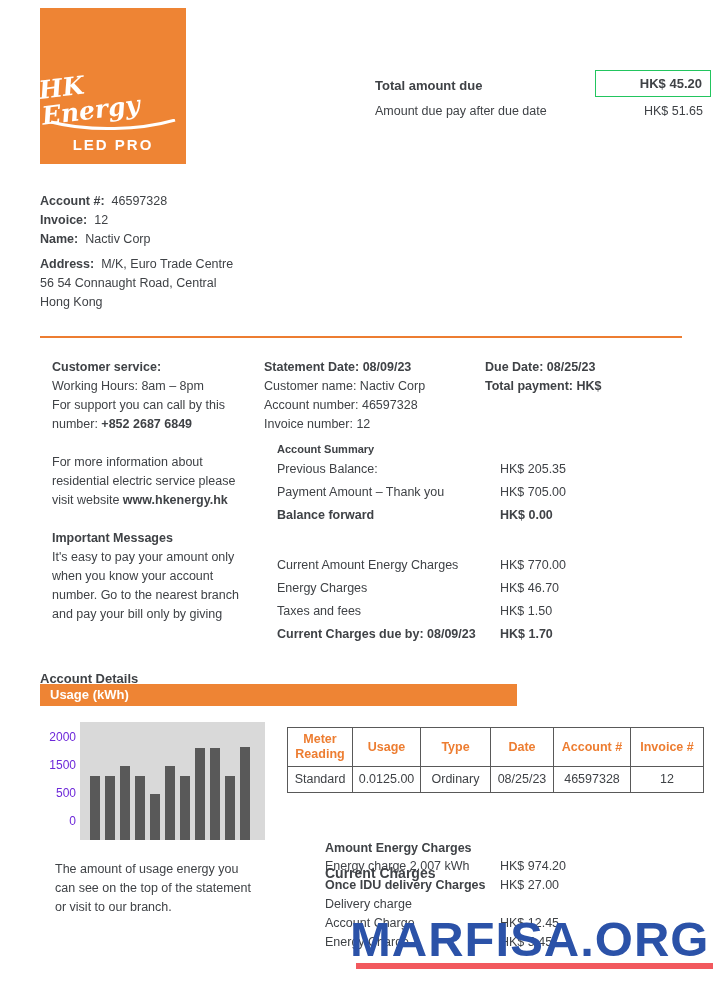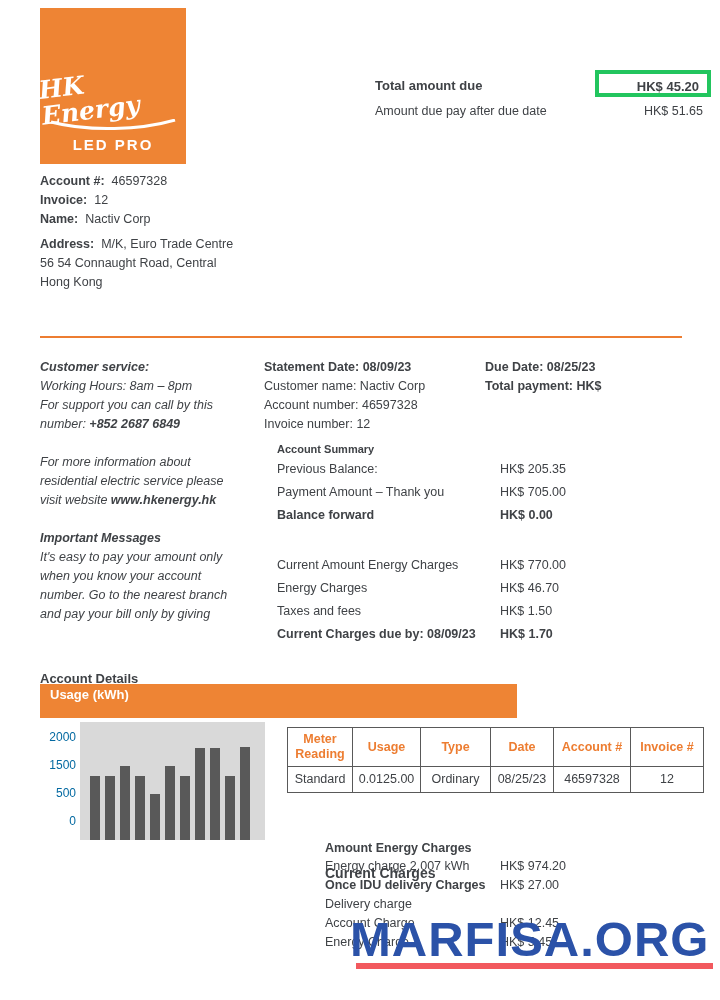--- a/index.html
+++ b/index.html
@@ -17,51 +17,51 @@
   .logo { left:40px; top:8px; width:146px; height:156px; background:#EE8434;
           display:flex; flex-direction:column; justify-content:flex-end;
           align-items:center; padding-bottom:10px; }
   .logo-script { font-family:"DejaVu Serif", serif; font-style:italic; font-weight:bold;
                  color:#fff; font-size:25px; line-height:26px; transform:rotate(-7deg); }
   .logo-swoosh { margin-top:-2px; }
   .logo-sub { color:#fff; font-weight:bold; font-size:15px; letter-spacing:2px; margin-top:4px; }
 
   
   .due-label  { left:375px; top:76px;  font-weight:bold; font-size:13px; }
-  .due-box    { left:595px; top:70px;  width:116px; height:27px; border:4px solid #22c55e;
+  .due-box    { left:595px; top:70px;  width:116px; height:27px; border:1px solid #22c55e;
                 text-align:right; padding-right:8px; line-height:25px; font-weight:bold; font-size:13px; }
   .late-label { left:375px; top:102px; }
   .late-value { left:595px; top:102px; width:108px; text-align:right; }
 
   
-  .acct { left:40px; top:172px; width:300px; }
+  .acct { left:40px; top:192px; width:300px; }
   .acct .row { white-space:nowrap; }
   .acct .gap { margin-top:6px; }
 
   .divider { left:40px; top:336px; width:642px; height:2px; background:#ED7D31; }
 
   
-  .col-cs { left:40px;  top:358px; width:230px;font-style:italic; }
+  .col-cs { left:52px;  top:358px; width:230px; }
   .col-st { left:264px; top:358px; width:215px; }
   .col-du { left:485px; top:358px; width:210px; font-weight:bold; }
   .sp { height:19px; }
 
   .summary-title { left:277px; top:440px; font-weight:bold; font-size:11px; }
   .summary { left:277px; top:460px; width:330px; }
   .srow { position:relative; height:23px; }
   .srow .sval { position:absolute; left:223px; top:0; }
   .srow.gap-after { margin-bottom:27px; }
 
   
   .details-title { left:40px; top:669px; font-weight:bold; font-size:13px; }
-  .usage-header { left:40px; top:684px; width:477px; height:34px; background:#EE8434;
+  .usage-header { left:40px; top:684px; width:477px; height:22px; background:#EE8434;
                   color:#fff; font-weight:bold; font-size:13px; line-height:22px; padding-left:10px; }
 
   
-  .yticks { left:40px; top:731px; width:36px; text-align:right; font-size:12px; color:#0369a1; }
+  .yticks { left:40px; top:731px; width:36px; text-align:right; font-size:12px; color:#6d28d9; }
   .yticks div { height:28px; line-height:13px; }
   .plot { left:80px; top:722px; width:185px; height:118px; background:#D9D9D9;
           display:flex; align-items:flex-end; gap:5px; padding-left:10px; }
   .plot .bar { width:10px; background:#595959; }
 
   
   .meter { left:287px; top:727px; border-collapse:collapse; }
   .meter th, .meter td { border:1px solid #595959; text-align:center; vertical-align:middle;
                          font-size:12.5px; padding:0 3px; }
   .meter th { color:#ED7D31; font-weight:bold; height:39px; line-height:15px; }
@@ -225,20 +225,25 @@
       <td>Standard</td>
       <td>0.0125.00</td>
       <td>Ordinary</td>
       <td>08/25/23</td>
       <td>46597328</td>
       <td>12</td>
     </tr>
   </tbody>
     </table>
 
+  <div class="abs usage-note">
+    <div>The amount of usage energy you</div>
+    <div>can see on the top of the statement</div>
+    <div>or visit to our branch.</div>
+  </div>
 
   <div class="abs charges-title">Current Charges</div>
   <div class="abs charges-sub">Amount Energy Charges</div>
   <div class="abs charges">
     <div class="crow">
       <span>Energy charge 2.007 kWh</span>
       <span class="cval">HK$ 974.20</span>
     </div>
     <div class="crow">
       <span class="b">Once IDU delivery Charges</span>

